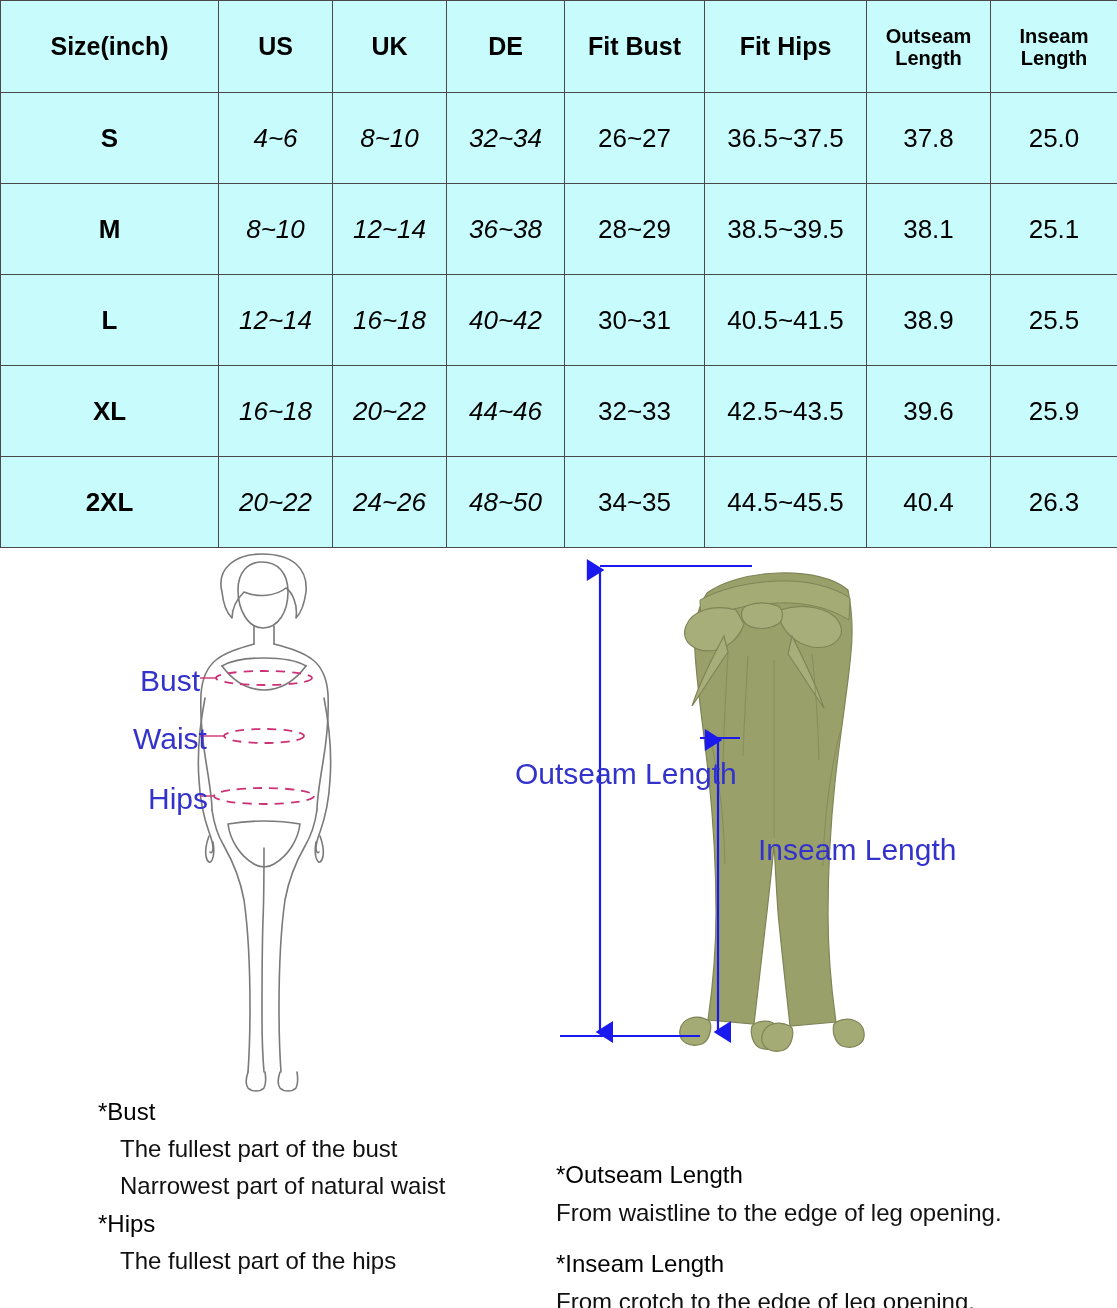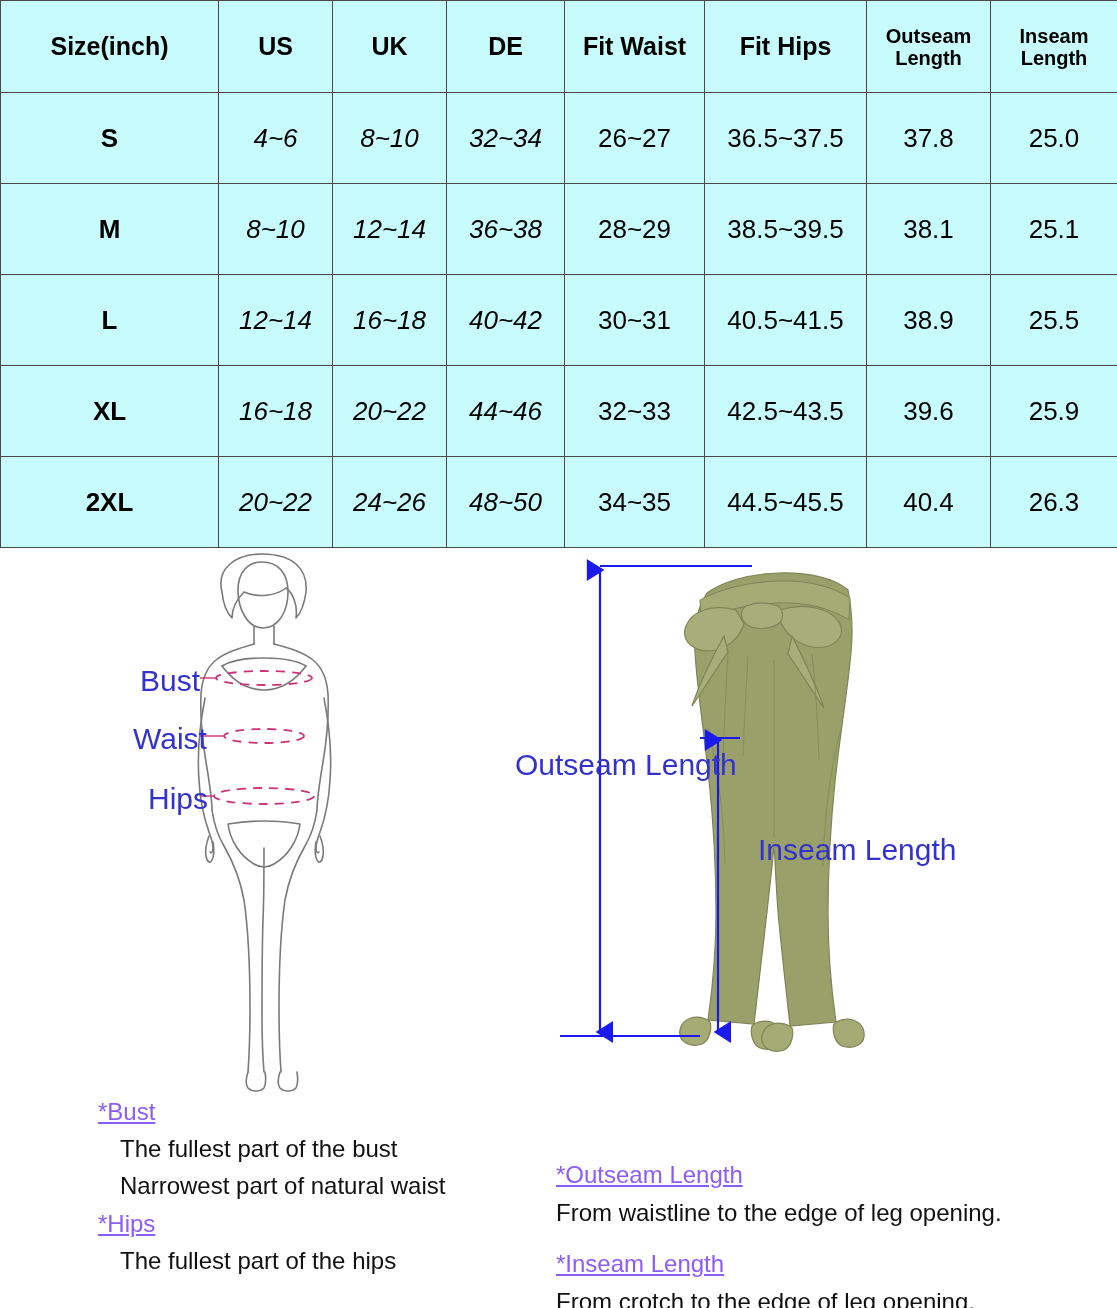--- a/index.html
+++ b/index.html
@@ -84,24 +84,23 @@
 
   .fig-label {
     position: absolute;
     color: #3333cc;
     font-size: 30px;
     font-family: "Liberation Sans", sans-serif;
     white-space: nowrap;
   }
 
   .note-blue {
-    color: #8b5cf6;
+    color: #000000;
     font-size: 24px;
     white-space: nowrap;
-    text-decoration: underline;
   }
   .note-black {
     color: #111;
     font-size: 24px;
     white-space: nowrap;
   }
   .notes-left {
     position: absolute;
     left: 98px;
     top: 545px;
@@ -131,21 +130,21 @@
         <col class="c5">
         <col class="c6">
         <col class="c7">
     </colgroup>
     <thead>
       <tr>
         <th>Size(inch)</th>
         <th>US</th>
         <th>UK</th>
         <th>DE</th>
-        <th>Fit Waist</th>
+        <th>Fit Bust</th>
         <th>Fit Hips</th>
         <th class="small">
           <span>Outseam</span><br>
           <span>Length</span>
         </th>
         <th class="small">
           <span>Inseam</span><br>
           <span>Length</span>
         </th>
       </tr>
@@ -340,21 +339,21 @@
           <line x1="60" y1="18" x2="212" y2="18" stroke-width="2"></line>
           <line x1="20" y1="488" x2="160" y2="488" stroke-width="2"></line>
         </g>
 
         <g stroke="#1a1aee" stroke-width="2.2" fill="none">
           <line x1="178" y1="192" x2="178" y2="484" marker-start="url(#arrUp)" marker-end="url(#arrDown)"></line>
           <line x1="160" y1="190" x2="200" y2="190" stroke-width="2"></line>
         </g>
       </svg>
 
-      <span class="fig-label" style="left:-25px; top:200px;">Outseam Length</span>
+      <span class="fig-label" style="left:-25px; top:209px;">Outseam Length</span>
       <span class="fig-label" style="left:218px; top:285px;">Inseam Length</span>
 
       <div class="notes-right">
         <div class="note-blue">*Outseam Length</div>
         <div class="note-black">From waistline to the edge of leg opening.</div>
         <div class="note-blue" style="margin-top:12px;">*Inseam Length</div>
         <div class="note-black">From crotch to the edge of leg opening.</div>
       </div>
     </div>
   </div>

